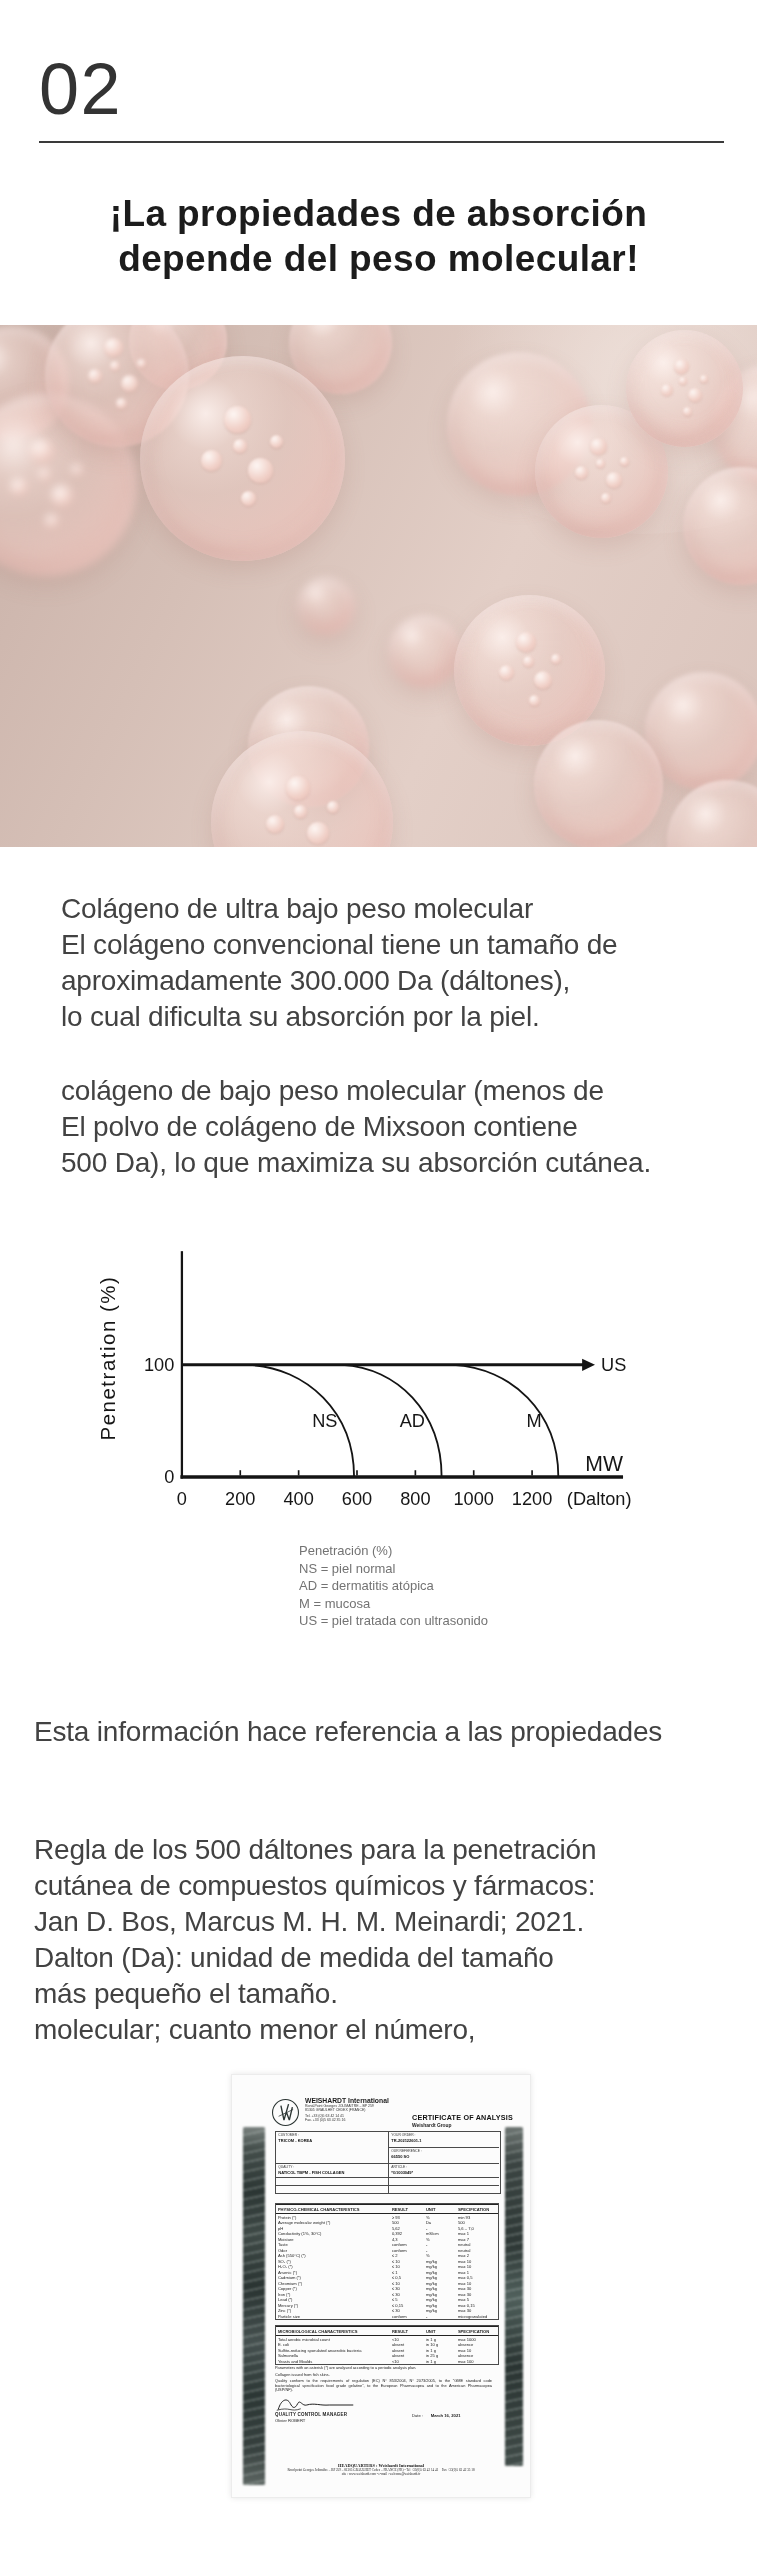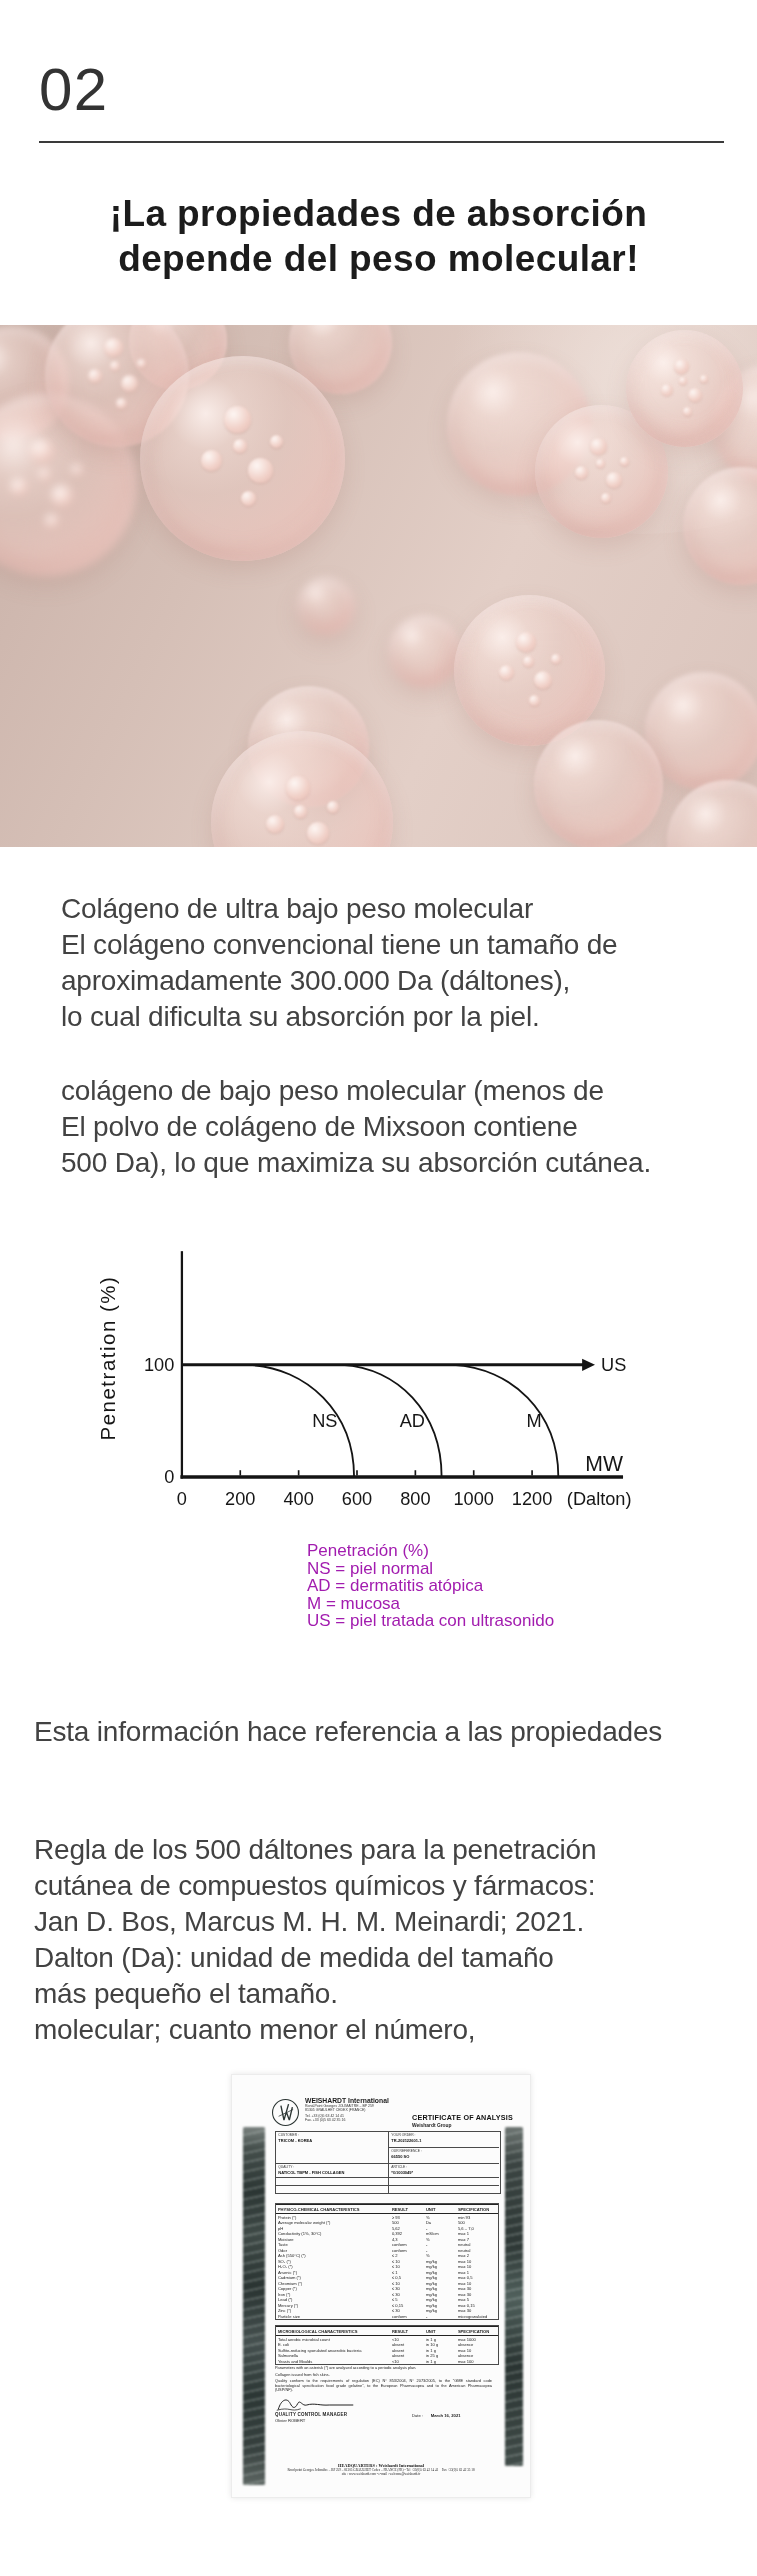--- a/index.html
+++ b/index.html
@@ -2,21 +2,21 @@
 <html style="font-size:12px"><head>
 <meta charset="utf-8">
 <style>
   html,body{margin:0;padding:0;}
   body{width:757px;height:2576px;position:relative;background:#ffffff;
        font-family:"Liberation Sans",sans-serif;overflow:hidden;}
   .abs{position:absolute;}
   .line{white-space:nowrap;}
 
   
-  .sec-num{left:39px;top:44px;font-size:60px;line-height:91px;font-weight:400;
+  .sec-num{left:39px;top:44px;font-size:72px;line-height:91px;font-weight:400;
            color:#333;letter-spacing:1.5px;}
   .top-rule{left:39px;top:141px;width:685px;height:2.3px;background:#3a3a3a;}
   .main-title{left:0;top:191px;width:757px;text-align:center;font-size:37px;
               line-height:45px;font-weight:700;color:#1c1c1c;letter-spacing:0.4px;}
 
   
   .hero{left:0;top:325px;width:757px;height:522px;overflow:hidden;
         background:linear-gradient(115deg,#c9b1a8 0%,#d5bfb6 30%,#e3cfc7 62%,#dac4bc 100%);}
   .hero-glow{position:absolute;left:55%;top:-20%;width:60%;height:60%;border-radius:50%;
              background:radial-gradient(circle,rgba(240,228,222,.75),rgba(240,228,222,0) 70%);}
@@ -38,21 +38,21 @@
   #para3{left:34px;top:1714px;}
   #para4{left:34px;top:1832px;}
 
   
   #chart-svg{left:0;top:1242px;}
   #chart-svg text{fill:#161616;}
   #chart-svg .tick{font-size:24px;}
   #chart-svg .clabel{font-size:24px;}
   #chart-svg .mw{font-size:28px;}
   #chart-svg .ylab{font-size:27px;letter-spacing:2px;}
-  .legend{left:299px;top:1542px;font-size:17px;line-height:17.6px;color:#a21caf;margin-left:8px;}
+  .legend{left:299px;top:1542px;font-size:13px;line-height:17.6px;color:#737373;}
 
   
   .cert{left:231px;top:2074px;width:298px;height:422px;background:#fcfcfc;
         border:0.8px solid #ececec;box-shadow:0 0 6px rgba(0,0,0,.10);color:#222;}
   .strip{position:absolute;border-radius:1.5px;}
   .strip-l{left:11.4px;top:52px;width:22px;height:358px;filter:blur(0.9px);
     background:linear-gradient(180deg,#7a827f 0%,#454f4c 6%,#2c3634 18%,#3f4a47 30%,#2a3432 45%,#465150 60%,#2c3735 75%,#37413f 90%,#5d6663 100%);}
   .strip-r{left:273px;top:52px;width:18px;height:339px;filter:blur(1.2px);
     background:linear-gradient(180deg,#6e7673 0%,#3c4543 10%,#2e3836 35%,#50605c 50%,#2a3432 70%,#414c49 100%);}
   .strip:after{content:"";position:absolute;inset:0;

